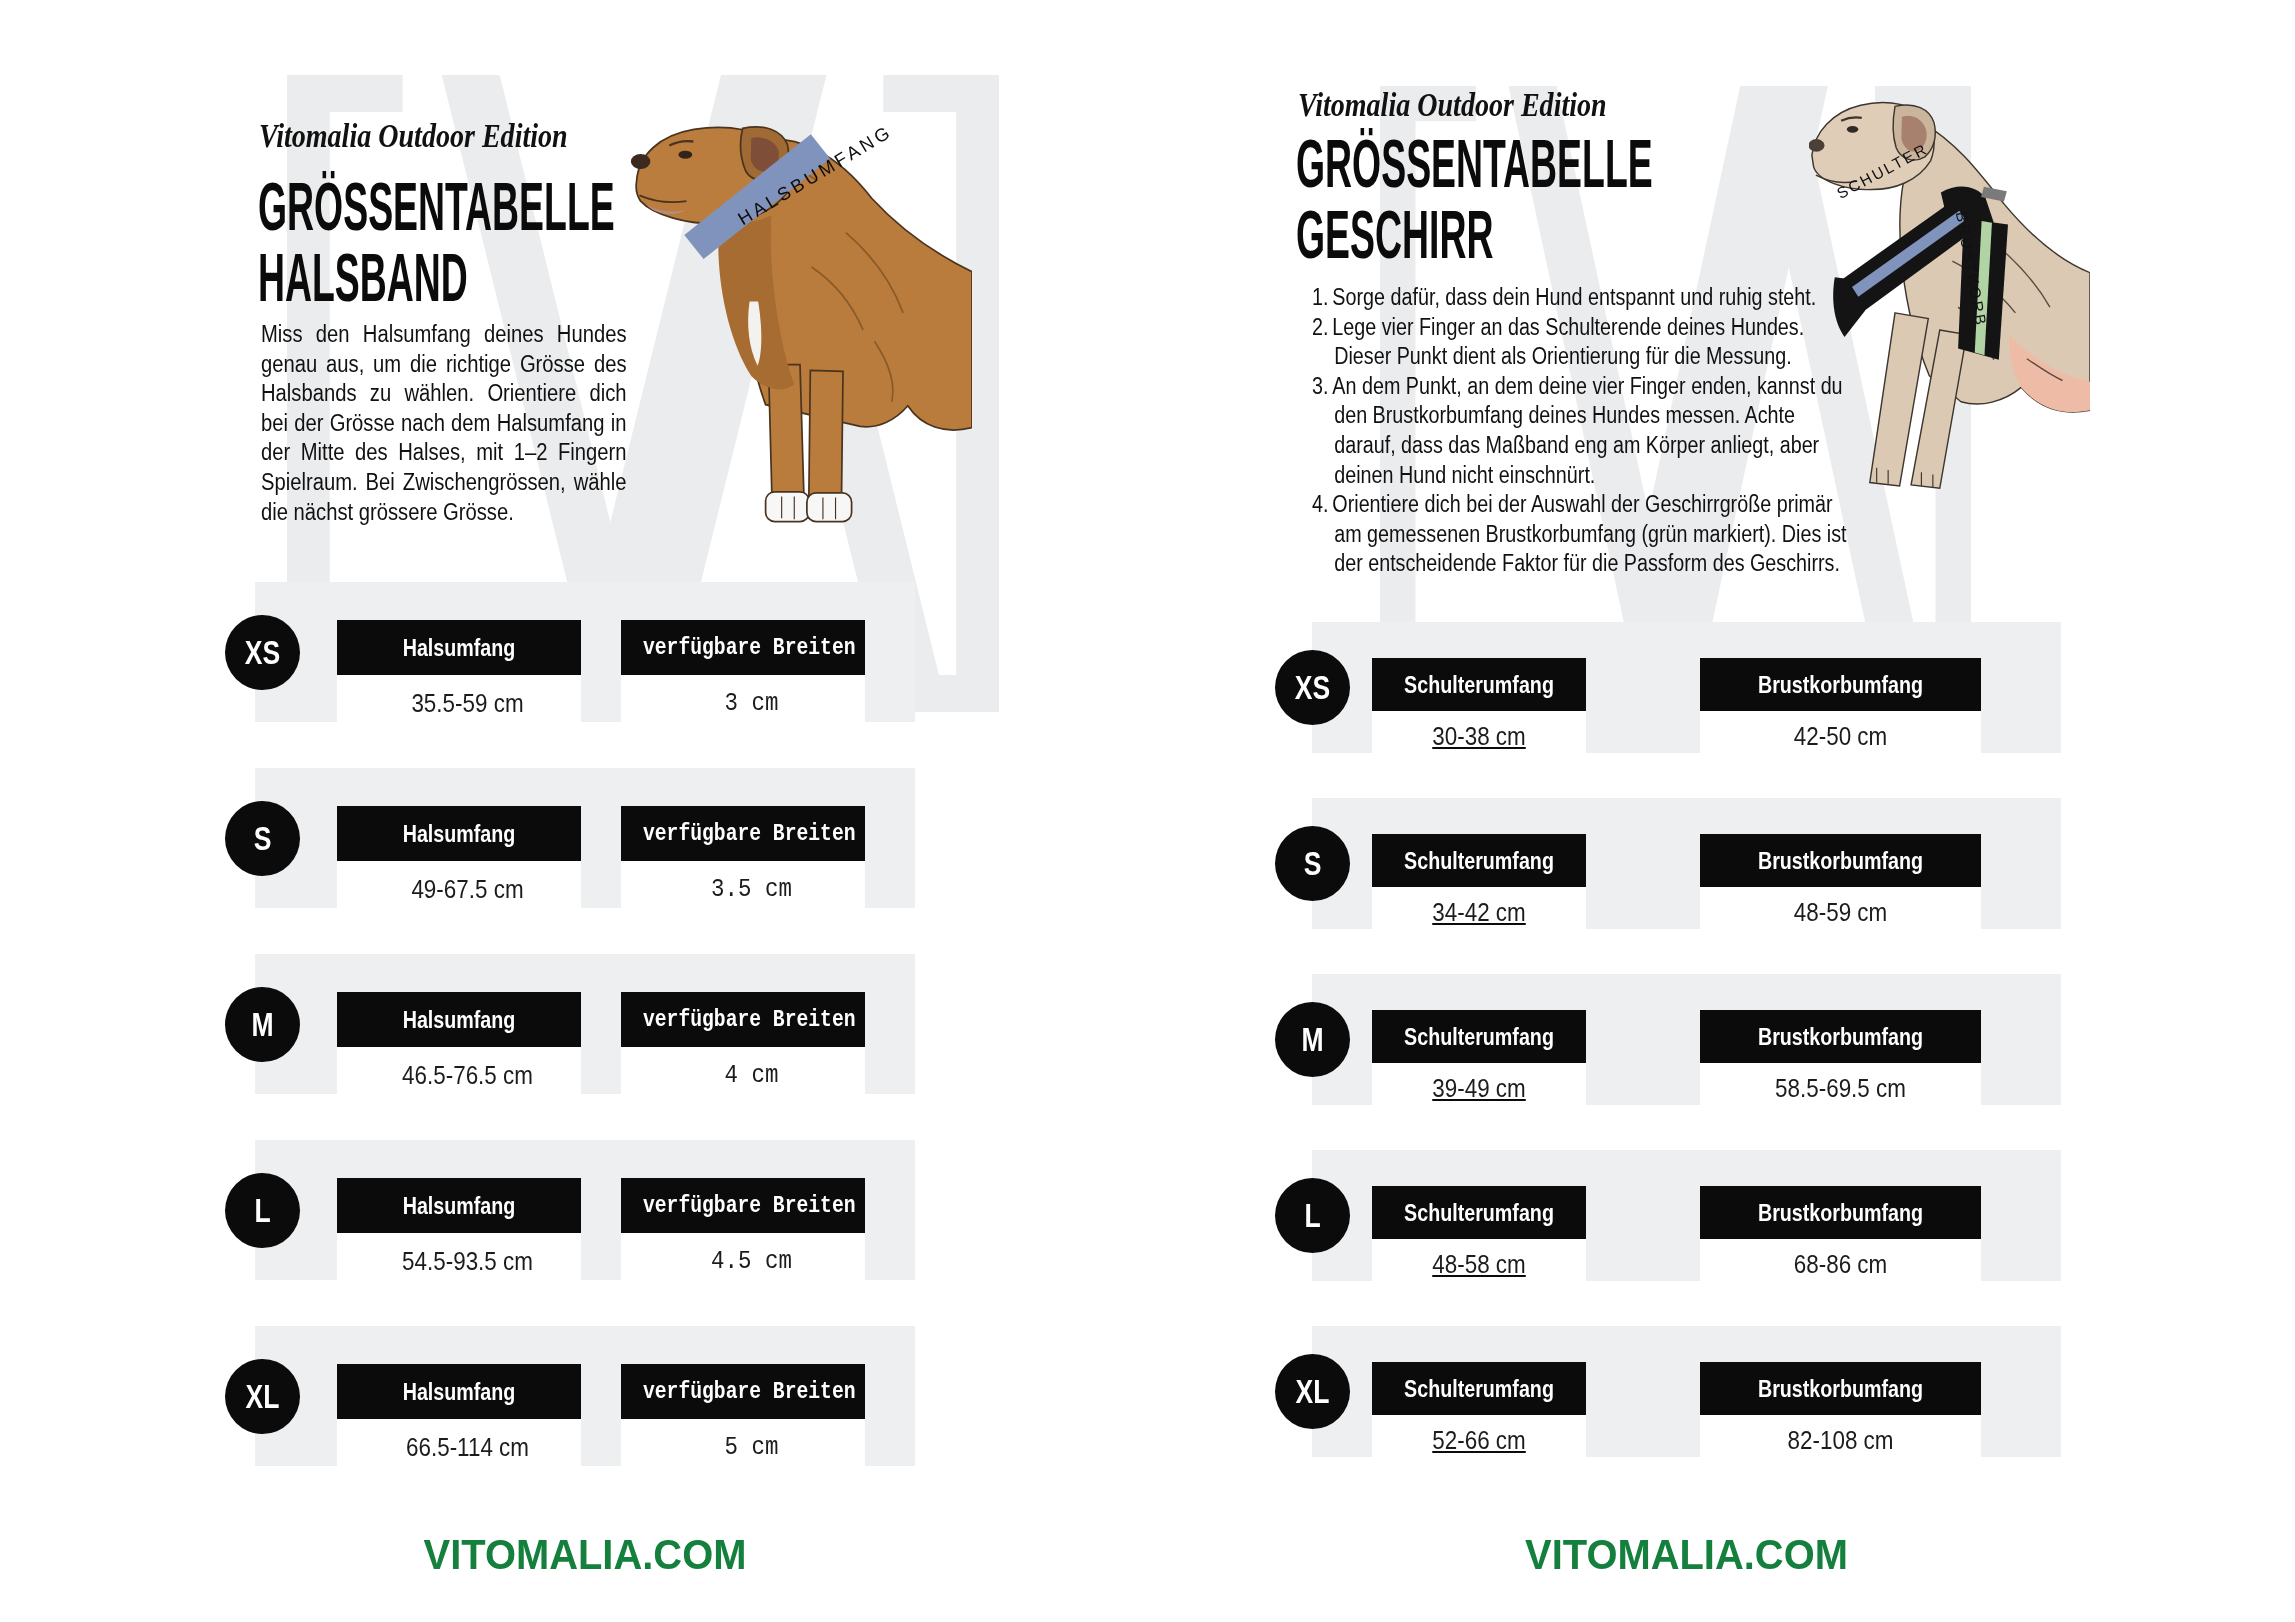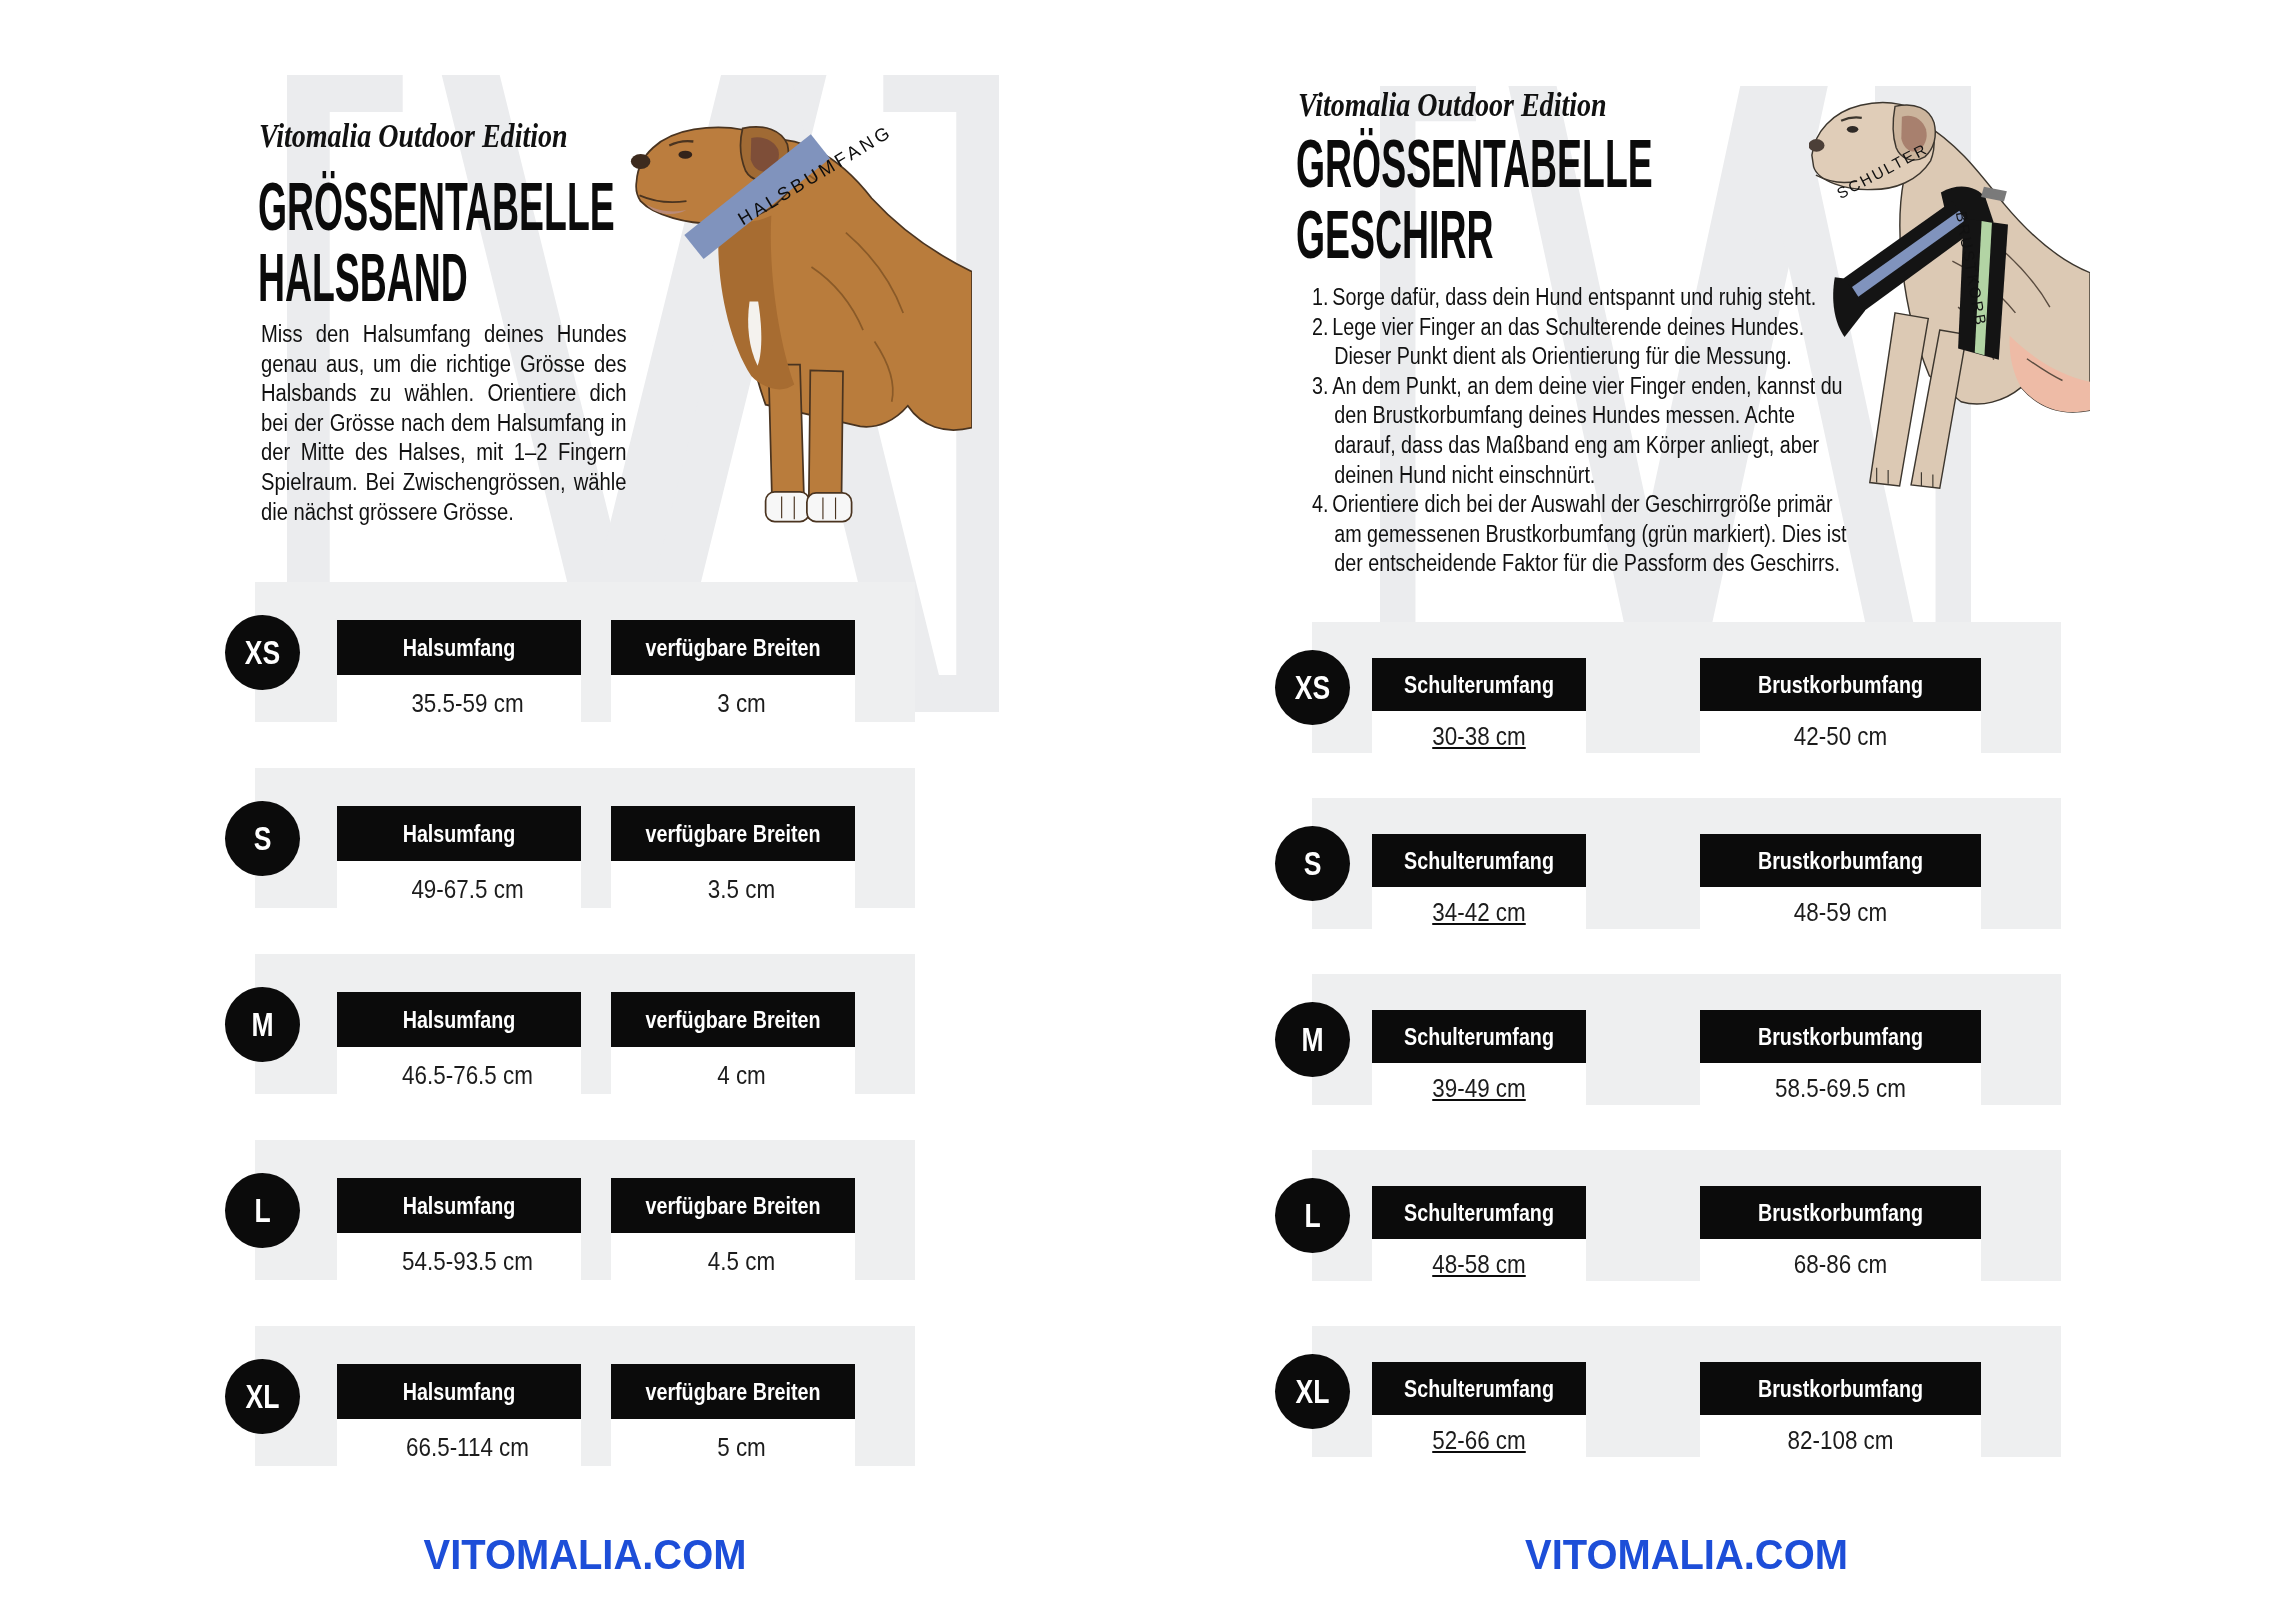--- a/index.html
+++ b/index.html
@@ -30,33 +30,33 @@
   .row-l{left:255px;width:660px;height:140px;}
   .row-r{left:1312px;width:749px;height:131px;}
   .size-circle{position:absolute;width:75px;height:75px;border-radius:50%;background:#0b0b0b;
                color:#fff;text-align:center;}
   .row-l .size-circle{left:-30px;top:33px;}
   .row-r .size-circle{left:-37px;top:28px;}
   .size-circle span{display:block;font-weight:bold;font-size:34px;line-height:75px;
                     transform:scaleX(.78);transform-origin:center center;}
   .cellbox{position:absolute;margin-top:24px;}
   .row-l .cellbox{top:14.3px;width:244px;}
-  .row-l .c1{left:82px;} .row-l .c2{left:356px;}
+  .row-l .c1{left:82px;} .row-l .c2{left:366px;font-family:Liberation Mono, monospace;}
   .row-r .cellbox{top:11.5px;}
   .row-r .c1{left:60px;width:214px;text-decoration:underline;} .row-r .c2{left:388px;width:281px;}
   .cell-header{background:#0b0b0b;color:#ffffff;font-weight:bold;font-size:24px;text-align:center;}
   .row-l .cell-header{height:55px;line-height:55px;}
   .row-r .cell-header{height:53px;line-height:53px;}
   .cell-header div{transform:scaleX(.82);transform-origin:center top;white-space:nowrap;}
   .cell-value{background:#ffffff;color:#1c1c1c;font-size:26.4px;text-align:center;}
   .row-l .cell-value{height:56px;line-height:56px;padding-left:17px;}
   .row-r .cell-value{height:51px;line-height:51px;}
   .cell-value div{transform:scaleX(.85);transform-origin:center top;white-space:nowrap;}
 
-  .footer{position:absolute;font-weight:bold;font-size:42px;letter-spacing:0;text-align:center;color:#1d4ed8;}
+  .footer{position:absolute;font-weight:bold;font-size:42px;letter-spacing:0;text-align:center;color:#15803d;}
   .footer div{transform:scaleX(.95);transform-origin:center top;white-space:nowrap;}
 
   svg text{font-family:"Liberation Sans", sans-serif;}
 </style>
 </head>
 <body>
 
 <div id="canvas">
 
   <svg width="0" height="0" style="position:absolute" aria-hidden="true">

